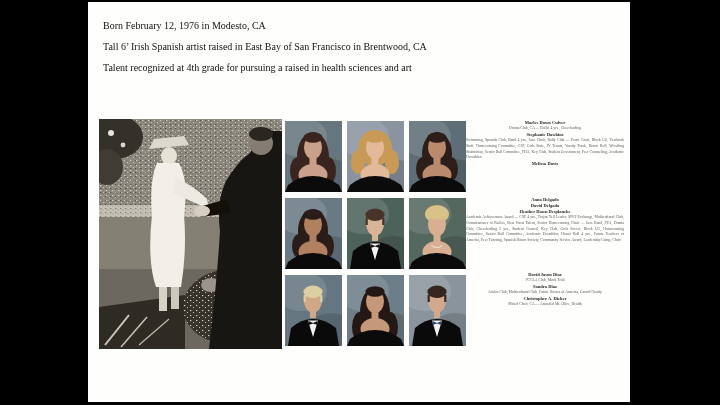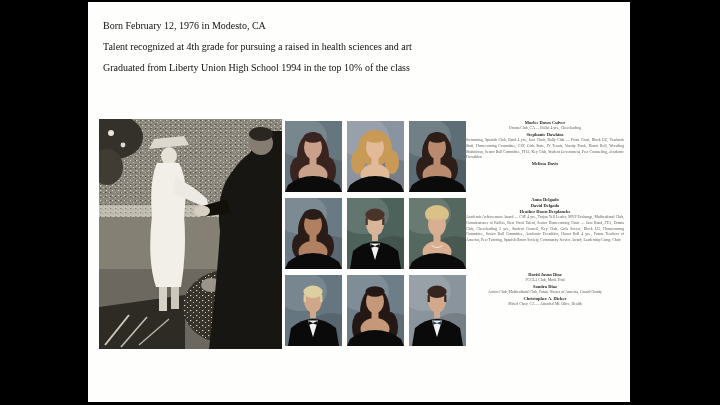--- a/index.html
+++ b/index.html
@@ -34,22 +34,22 @@
   .ypara{font-size:7.6px;line-height:11.4px;color:#5a5a5a;text-align:justify;}
 </style>
 </head>
 <body>
 
 <div class="stage">
   <div class="slide">
 
     <div class="bio">
       <div>Born February 12, 1976 in Modesto, CA</div>
+      <div>Tall 6’ Irish Spanish artist raised in East Bay of San Francisco in Brentwood, CA</div>
       <div>Talent recognized at 4th grade for pursuing a raised in health sciences and art</div>
-      <div>Graduated from Liberty Union High School 1994 in the top 10% of the class</div>
     </div>
 
     <div class="photo">
       <svg width="183" height="230" viewBox="0 0 183 230">
         <defs>
           <pattern id="speck" width="5" height="4" patternUnits="userSpaceOnUse">
             <rect width="5" height="4" fill="none"></rect>
             <rect x="1" y="1" width="1.4" height="1.2" fill="#4c4840"></rect>
             <rect x="3.4" y="2.4" width="1.1" height="1" fill="#6a645c"></rect>
           </pattern>

